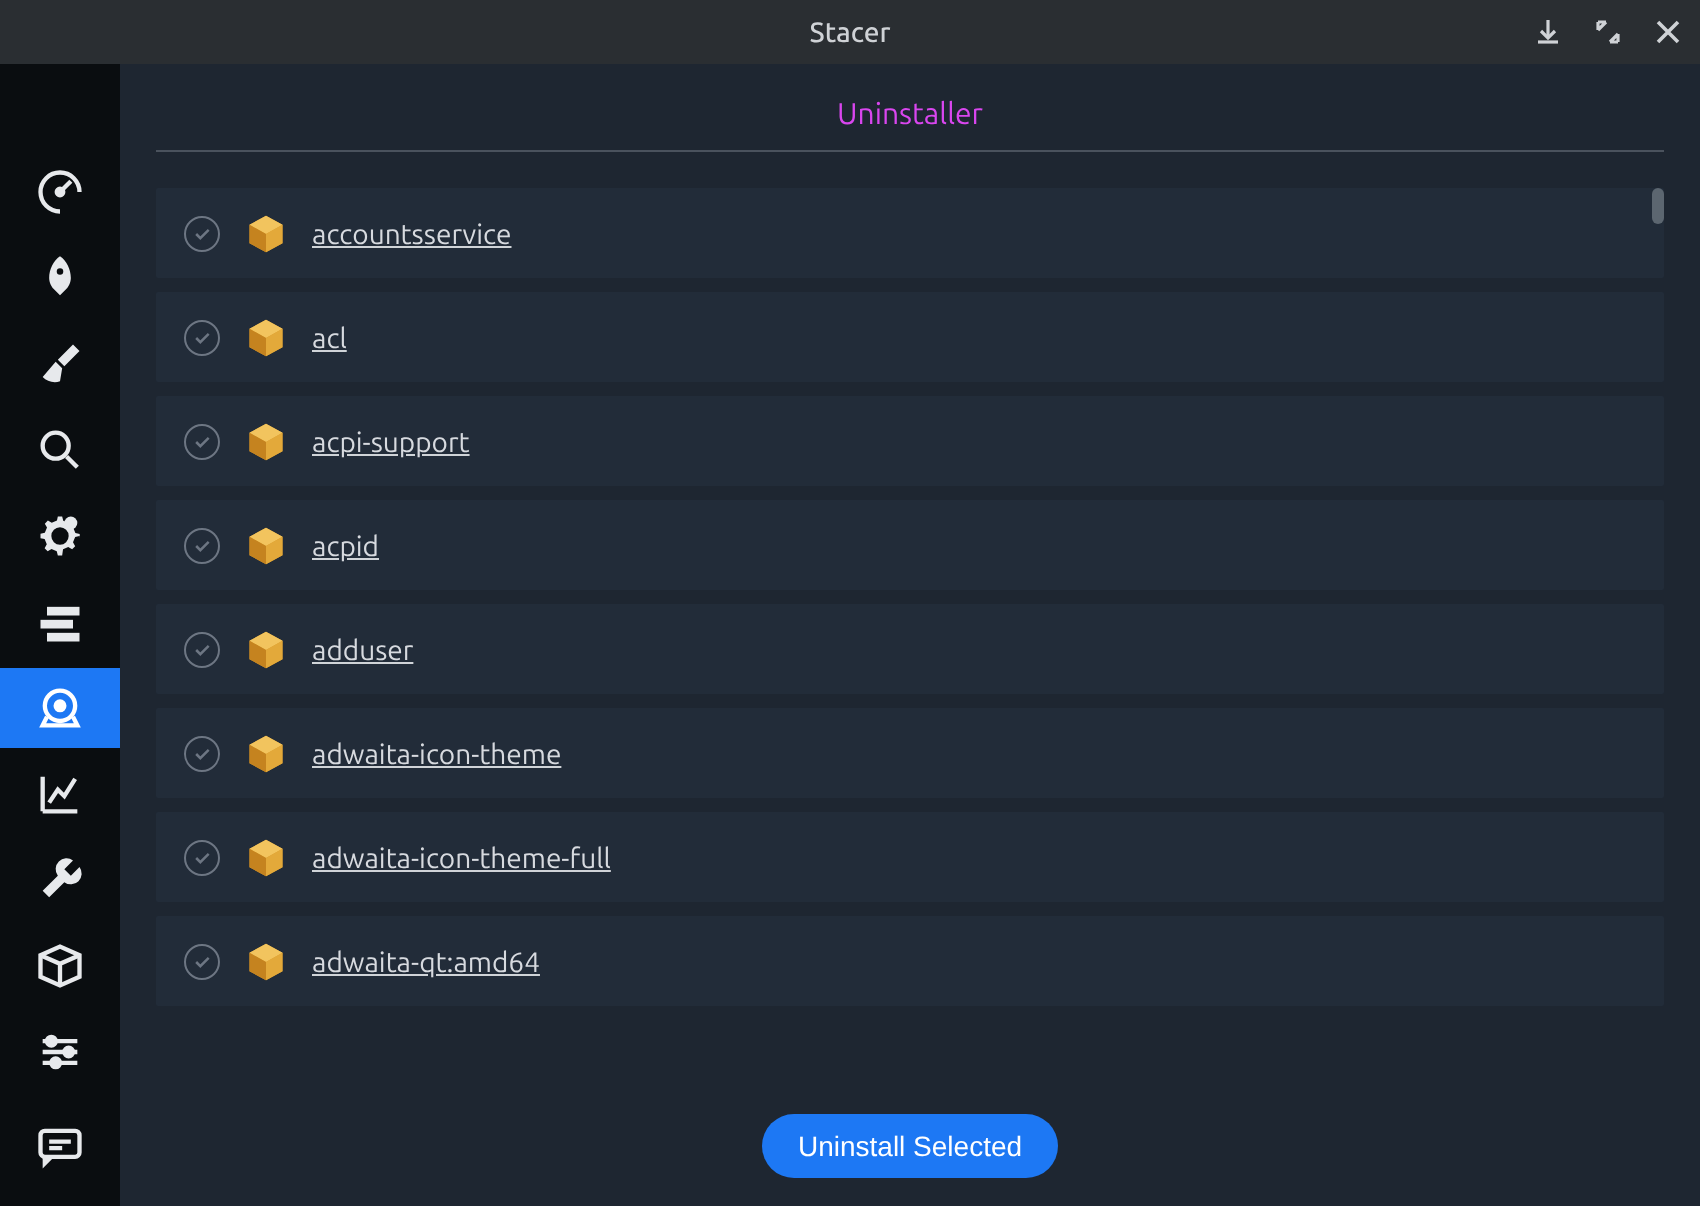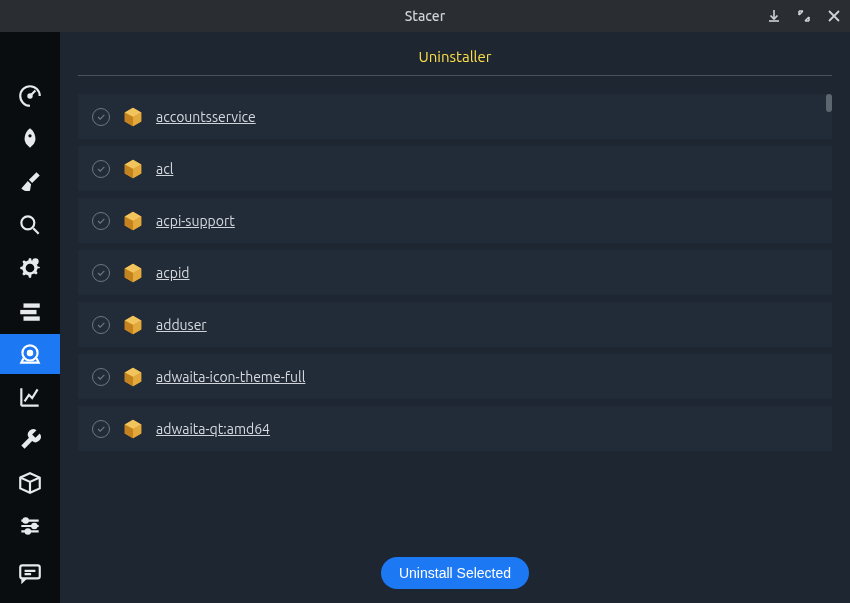--- a/index.html
+++ b/index.html
@@ -81,21 +81,21 @@
 .main {
   flex: 1;
   display: flex;
   flex-direction: column;
   padding: 0 18px 14px 18px;
   min-width: 0;
 }
 .page-title {
   text-align: center;
   font-size: 15px;
-  color: #fde047;
+  color: #d946ef;
   padding: 16px 0 10px;
 }
 .divider {
   height: 1px;
   background: #4a525d;
   margin-bottom: 18px;
 }
 .toolbar {
   display: flex;
   align-items: center;
@@ -402,20 +402,34 @@
                 <svg viewBox="0 0 24 24" fill="none" stroke="currentColor" stroke-width="3">
                   <path d="M5 12l5 5L20 7"></path>
                 </svg>
               </span>
               <span class="pkg-icon"><svg viewBox="0 0 24 24">
   <path d="M12 2l9 5v10l-9 5-9-5V7l9-5z" fill="#d99a2b"></path>
   <path d="M12 2l9 5-9 5-9-5 9-5z" fill="#f2c45e"></path>
   <path d="M12 12v10l-9-5V7l9 5z" fill="#c5831f"></path>
   <path d="M12 12v10l9-5V7l-9 5z" fill="#e3a93a"></path>
 </svg></span>
+              <span class="pkg-name">adwaita-icon-theme</span>
+            </div>
+            <div class="pkg-row">
+              <span class="pkg-check">
+                <svg viewBox="0 0 24 24" fill="none" stroke="currentColor" stroke-width="3">
+                  <path d="M5 12l5 5L20 7"></path>
+                </svg>
+              </span>
+              <span class="pkg-icon"><svg viewBox="0 0 24 24">
+  <path d="M12 2l9 5v10l-9 5-9-5V7l9-5z" fill="#d99a2b"></path>
+  <path d="M12 2l9 5-9 5-9-5 9-5z" fill="#f2c45e"></path>
+  <path d="M12 12v10l-9-5V7l9 5z" fill="#c5831f"></path>
+  <path d="M12 12v10l9-5V7l-9 5z" fill="#e3a93a"></path>
+</svg></span>
               <span class="pkg-name">adwaita-icon-theme-full</span>
             </div>
             <div class="pkg-row">
               <span class="pkg-check">
                 <svg viewBox="0 0 24 24" fill="none" stroke="currentColor" stroke-width="3">
                   <path d="M5 12l5 5L20 7"></path>
                 </svg>
               </span>
               <span class="pkg-icon"><svg viewBox="0 0 24 24">
   <path d="M12 2l9 5v10l-9 5-9-5V7l9-5z" fill="#d99a2b"></path>

